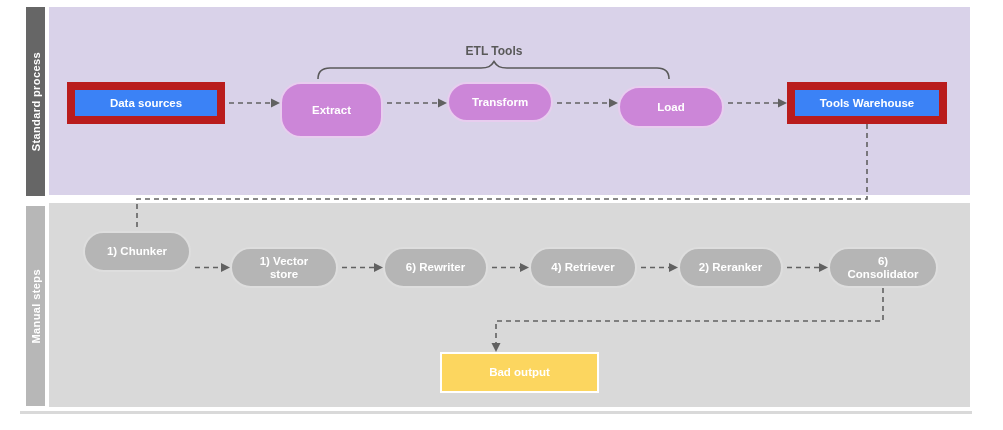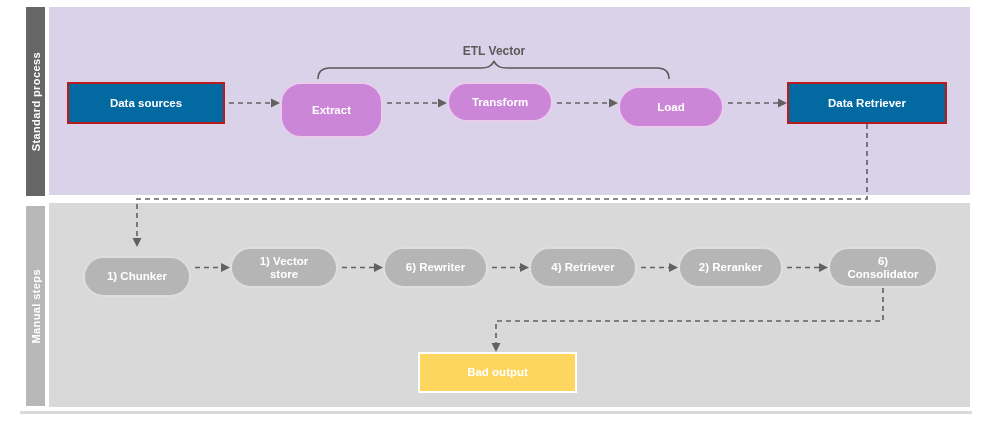--- a/index.html
+++ b/index.html
@@ -10,34 +10,34 @@
       font-weight:bold;font-size:11px;letter-spacing:.4px;white-space:nowrap;}
   #lane1-bar{left:26px;top:7px;width:19px;height:189px;background:#666666;}
   #lane2-bar{left:26px;top:206px;width:19px;height:200px;background:#b7b7b7;}
   #lane1-area{position:absolute;left:49px;top:7px;width:921px;height:188px;background:#d9d2e9;}
   #lane2-area{position:absolute;left:49px;top:203px;width:921px;height:204px;background:#d9d9d9;}
   #bottom-rule{position:absolute;left:20px;top:411px;width:952px;height:3px;background:#d9d9d9;}
 
   .node{position:absolute;display:flex;align-items:center;justify-content:center;
       color:#ffffff;font-weight:bold;font-size:11.5px;line-height:13px;text-align:center;
       white-space:pre-line;box-sizing:border-box;}
-  .graybox{background:#0369a1;border:2px solid #b91c1c;}
+  .graybox{background:#3b82f6;border:8px solid #b91c1c;}
   .etl-pill{background:#cc86d8;border:2px solid #e8cdef;border-radius:21px;}
   .manual-pill{background:#b5b5b5;border:2px solid #dedede;border-radius:21px;}
-  .result-box{background:#fcd65f;border:2px solid #ffffff;}
+  .result-box{background:#fcd65f;border:2px solid #ffffff;margin-left:22px;}
 
   
   #n-datasources{left:67px;top:82px;width:158px;height:42px;}
   #n-extract{left:280px;top:82px;width:103px;height:56px;}
   #n-transform{left:447px;top:82px;width:106px;height:40px;}
   #n-load{left:618px;top:86px;width:106px;height:42px;}
   #n-warehouse{left:787px;top:82px;width:160px;height:42px;}
 
   
-  #n-chunker{left:83px;top:256px;width:108px;height:41px;}
+  #n-chunker{left:83px;top:231px;width:108px;height:41px;}
   #n-vector{left:230px;top:247px;width:108px;height:41px;}
   #n-rewriter{left:383px;top:247px;width:105px;height:41px;}
   #n-retriever{left:529px;top:247px;width:108px;height:41px;}
   #n-reranker{left:678px;top:247px;width:105px;height:41px;}
   #n-consolidator{left:828px;top:247px;width:110px;height:41px;}
 
   #n-badoutput{left:418px;top:352px;width:159px;height:41px;}
 
   #etl-label{position:absolute;left:424px;top:44px;width:140px;text-align:center;
       color:#595959;font-weight:bold;font-size:12px;}
@@ -87,27 +87,27 @@
       <polygon points="520,263 520,272 529,267.5"></polygon>
       <polygon points="669,263 669,272 678,267.5"></polygon>
       <polygon points="819,263 819,272 828,267.5"></polygon>
       <polygon points="132.5,238 141.5,238 137,247"></polygon>
       <polygon points="491.5,343 500.5,343 496,352"></polygon>
     </g>
 
     <path d="M318,79 C318,71 322,68 330,68 L481,68 C488,68 491,66.5 494,61.5 C497,66.5 500,68 507,68 L657,68 C665,68 669,71 669,79" stroke="#595959" stroke-width="1.6" fill="none"></path>
   </svg>
 
-  <div id="etl-label">ETL Vector</div>
+  <div id="etl-label">ETL Tools</div>
 
   <div id="n-datasources" class="node graybox">Data sources</div>
   <div id="n-extract" class="node etl-pill">Extract</div>
   <div id="n-transform" class="node etl-pill">Transform</div>
   <div id="n-load" class="node etl-pill">Load</div>
-  <div id="n-warehouse" class="node graybox">Data Retriever</div>
+  <div id="n-warehouse" class="node graybox">Tools Warehouse</div>
 
   <div id="n-chunker" class="node manual-pill">1) Chunker</div>
   <div id="n-vector" class="node manual-pill">1) Vector
 store</div>
   <div id="n-rewriter" class="node manual-pill">6) Rewriter</div>
   <div id="n-retriever" class="node manual-pill">4) Retriever</div>
   <div id="n-reranker" class="node manual-pill">2) Reranker</div>
   <div id="n-consolidator" class="node manual-pill">6)
 Consolidator</div>
 

